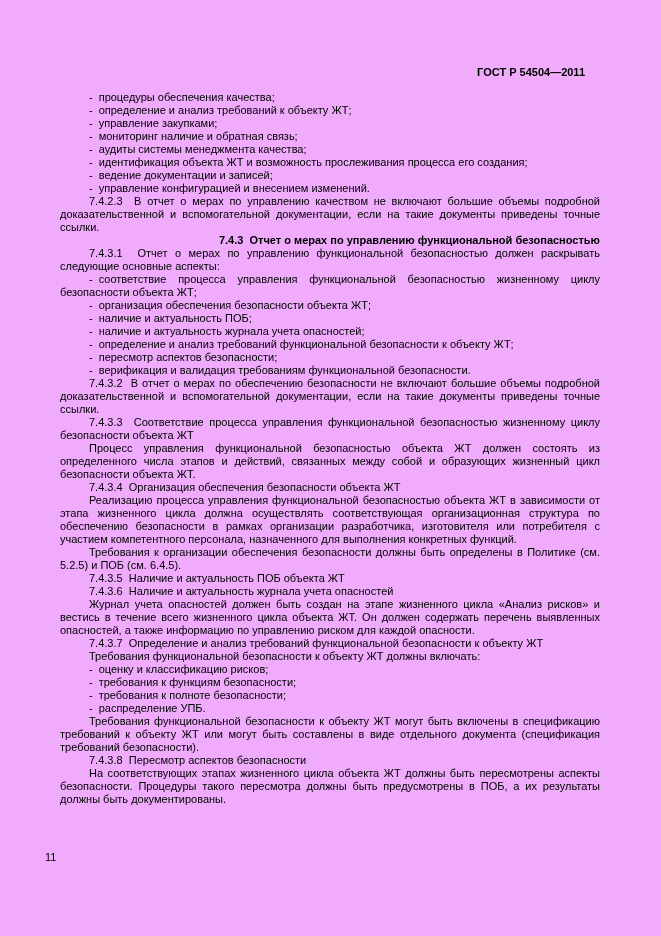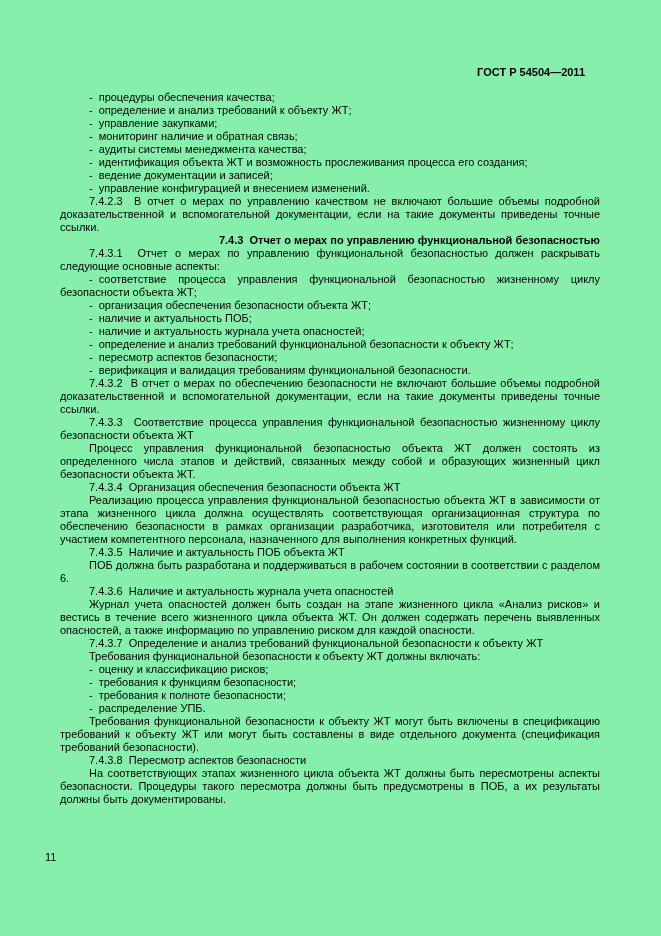--- a/index.html
+++ b/index.html
@@ -11,21 +11,21 @@
     width: 661px;
     height: 936px;
     position: relative;
     font-family: "Liberation Sans", sans-serif;
     color: #000000;
     -webkit-font-smoothing: antialiased;
   }
   .page {
     position: absolute;
     inset: 0;
-    background: #86efac;
+    background: #f0abfc;
     overflow: hidden;
   }
   .doc-header {
     position: absolute;
     top: 66px;
     left: 45px;
     width: 540px;
     text-align: right;
     font-size: 11px;
     line-height: 13px;
@@ -90,22 +90,22 @@
     <p class="bullet"><span class="dash">-</span><span>наличие и актуальность журнала учета опасностей;</span></p>
     <p class="bullet"><span class="dash">-</span><span>определение и анализ требований функциональной безопасности к объекту ЖТ;</span></p>
     <p class="bullet"><span class="dash">-</span><span>пересмотр аспектов безопасности;</span></p>
     <p class="bullet"><span class="dash">-</span><span>верификация и валидация требованиям функциональной безопасности.</span></p>
 
     <p>7.4.3.2&nbsp; В отчет о мерах по обеспечению безопасности не включают большие объемы подробной доказательственной и вспомогательной документации, если на такие документы приведены точные ссылки.</p>
     <p>7.4.3.3&nbsp; Соответствие процесса управления функциональной безопасностью жизненному циклу безопасности объекта ЖТ</p>
     <p>Процесс управления функциональной безопасностью объекта ЖТ должен состоять из определенного числа этапов и действий, связанных между собой и образующих жизненный цикл безопасности объекта ЖТ.</p>
     <p>7.4.3.4&nbsp; Организация обеспечения безопасности объекта ЖТ</p>
     <p>Реализацию процесса управления функциональной безопасностью объекта ЖТ в зависимости от этапа жизненного цикла должна осуществлять соответствующая организационная структура по обеспечению безопасности в рамках организации разработчика, изготовителя или потребителя с участием компетентного персонала, назначенного для выполнения конкретных функций.</p>
+    <p>Требования к организации обеспечения безопасности должны быть определены в Политике (см. 5.2.5) и ПОБ (см. 6.4.5).</p>
     <p>7.4.3.5&nbsp; Наличие и актуальность ПОБ объекта ЖТ</p>
-    <p>ПОБ должна быть разработана и поддерживаться в рабочем состоянии в соответствии с разделом 6.</p>
     <p>7.4.3.6&nbsp; Наличие и актуальность журнала учета опасностей</p>
     <p>Журнал учета опасностей должен быть создан на этапе жизненного цикла «Анализ рисков» и вестись в течение всего жизненного цикла объекта ЖТ. Он должен содержать перечень выявленных опасностей, а также информацию по управлению риском для каждой опасности.</p>
     <p>7.4.3.7&nbsp; Определение и анализ требований функциональной безопасности к объекту ЖТ</p>
     <p>Требования функциональной безопасности к объекту ЖТ должны включать:</p>
 
     <p class="bullet"><span class="dash">-</span><span>оценку и классификацию рисков;</span></p>
     <p class="bullet"><span class="dash">-</span><span>требования к функциям безопасности;</span></p>
     <p class="bullet"><span class="dash">-</span><span>требования к полноте безопасности;</span></p>
     <p class="bullet"><span class="dash">-</span><span>распределение УПБ.</span></p>
 

